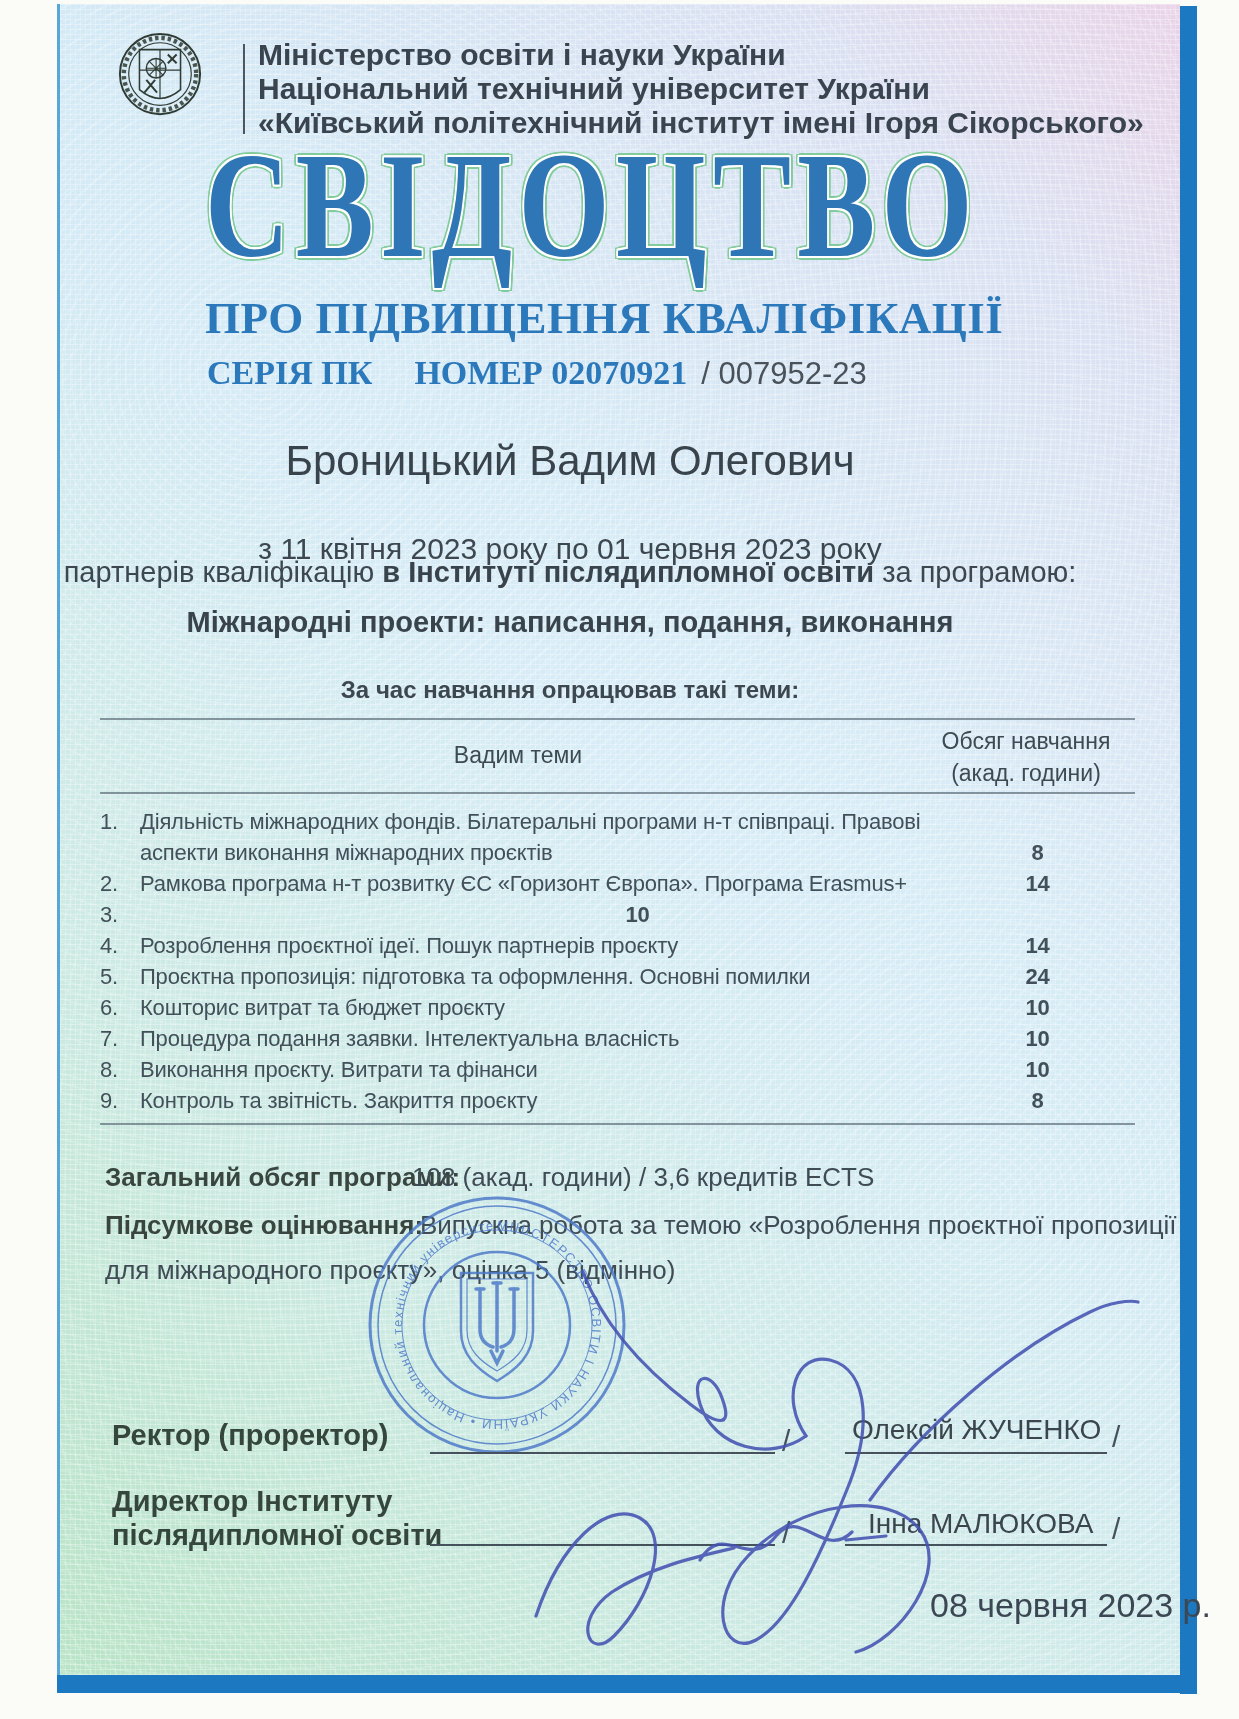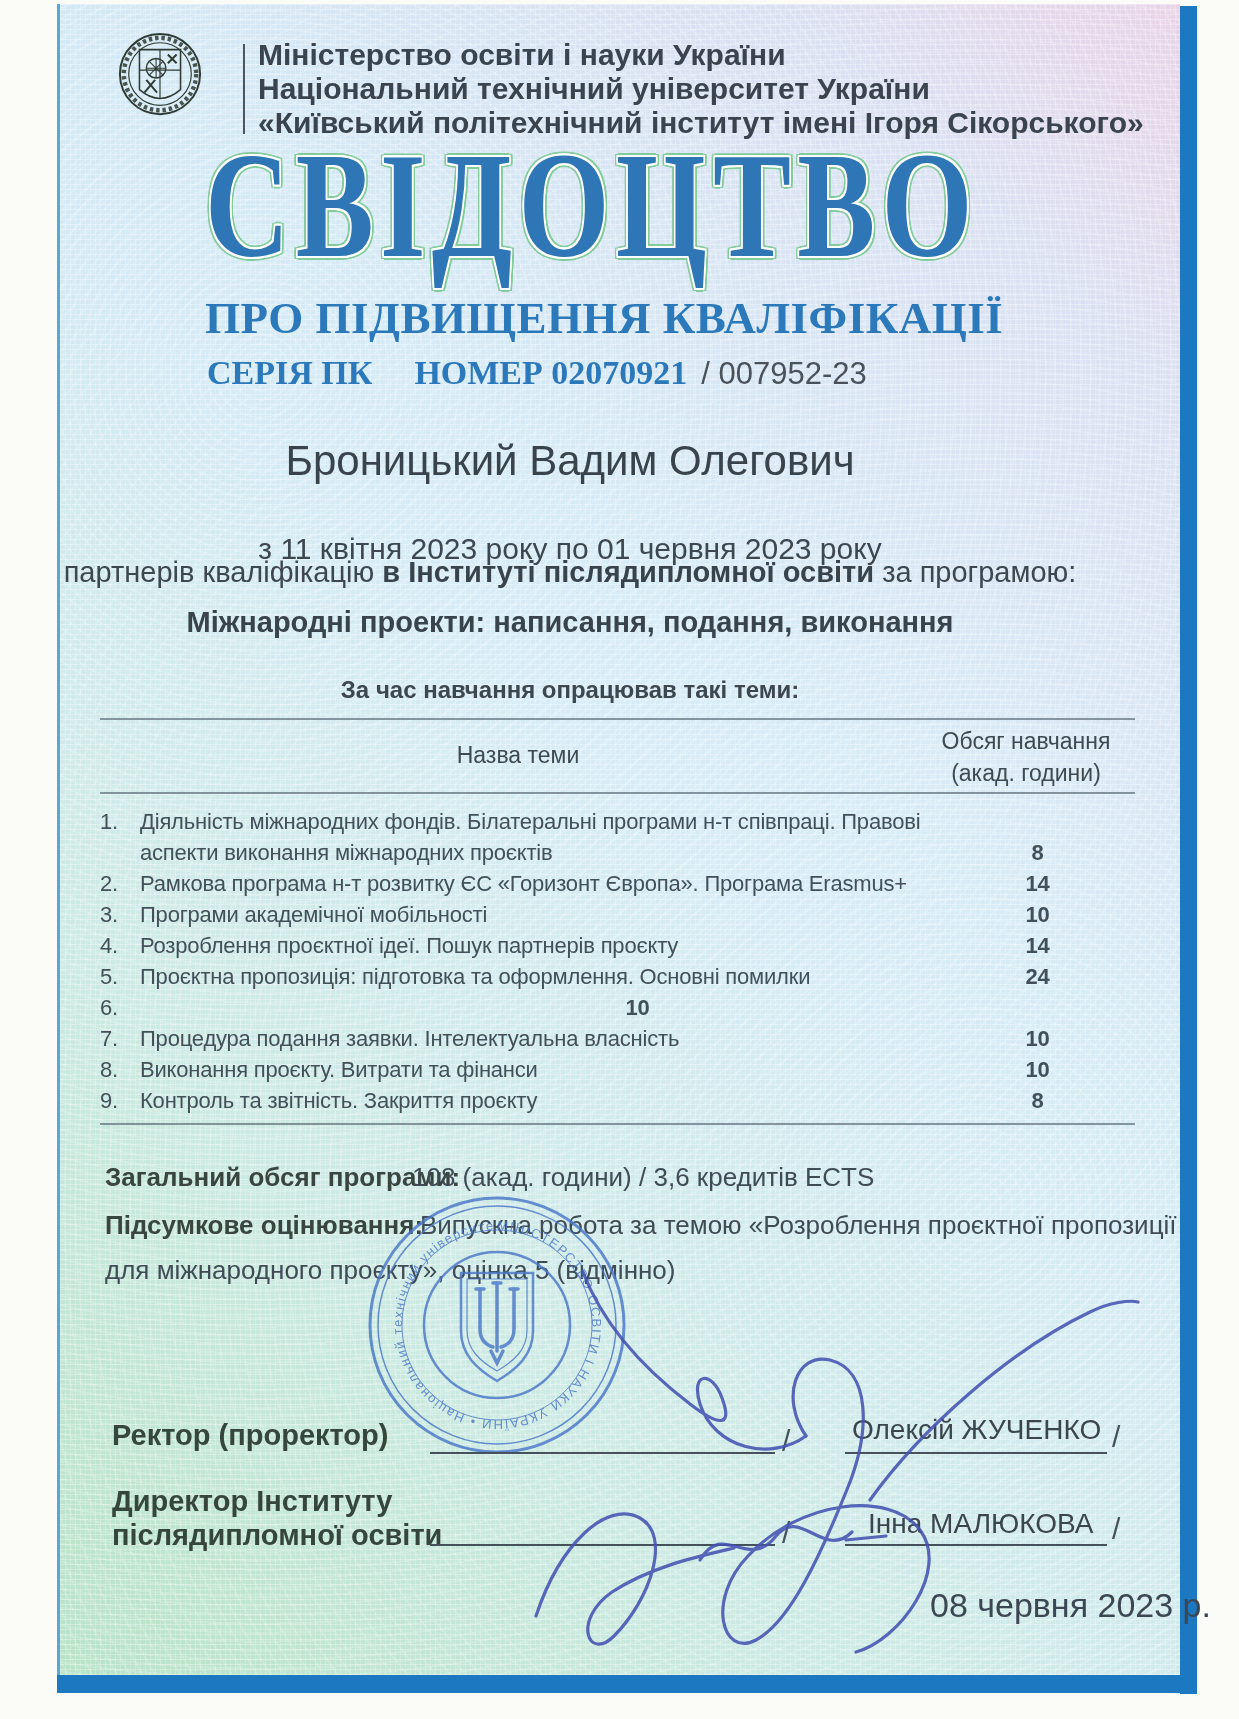--- a/index.html
+++ b/index.html
@@ -103,53 +103,53 @@
     <span>СЕРІЯ ПК</span><span class="num-label">НОМЕР 02070921</span><span class="suffix">/ 007952-23</span>
   </div>
 
   <div class="ctr holder" style="top:437px">Броницький Вадим Олегович</div>
   <div class="ctr period" style="top:532px">з 11 квітня 2023 року по 01 червня 2023 року</div>
   <div class="ctr statement" style="top:556px"><span>партнерів кваліфікацію </span><b>в Інституті післядипломної освіти</b><span> за програмою:</span></div>
   <div class="ctr program" style="top:606px">Міжнародні проекти: написання, подання, виконання</div>
   <div class="ctr themes-intro" style="top:676px">За час навчання опрацював такі теми:</div>
 
   <div class="hrule" style="top:718px"></div>
-  <div class="abs th" style="left:518px;top:742px">Назва теми</div>
+  <div class="abs th" style="left:518px;top:742px">Вадим теми</div>
   <div class="abs th" style="left:1026px;top:728px">Обсяг навчання</div>
   <div class="abs th" style="left:1026px;top:760px">(акад. години)</div>
   <div class="hrule" style="top:792px"></div>
 
   <div class="rows">
     <div class="trow">
       <span class="n">1.</span>
       <span class="t">Діяльність міжнародних фондів. Білатеральні програми н-т співпраці. Правові аспекти виконання міжнародних проєктів</span>
       <span class="h">8</span>
     </div>
     <div class="trow">
       <span class="n">2.</span>
       <span class="t">Рамкова програма н-т розвитку ЄС «Горизонт Європа». Програма Erasmus+</span>
       <span class="h">14</span>
     </div>
     <div class="trow">
       <span class="n">3.</span>
-      <span class="t">Програми академічної мобільності</span>
       <span class="h">10</span>
     </div>
     <div class="trow">
       <span class="n">4.</span>
       <span class="t">Розроблення проєктної ідеї. Пошук партнерів проєкту</span>
       <span class="h">14</span>
     </div>
     <div class="trow">
       <span class="n">5.</span>
       <span class="t">Проєктна пропозиція: підготовка та оформлення. Основні помилки</span>
       <span class="h">24</span>
     </div>
     <div class="trow">
       <span class="n">6.</span>
+      <span class="t">Кошторис витрат та бюджет проєкту</span>
       <span class="h">10</span>
     </div>
     <div class="trow">
       <span class="n">7.</span>
       <span class="t">Процедура подання заявки. Інтелектуальна власність</span>
       <span class="h">10</span>
     </div>
     <div class="trow">
       <span class="n">8.</span>
       <span class="t">Виконання проєкту. Витрати та фінанси</span>

